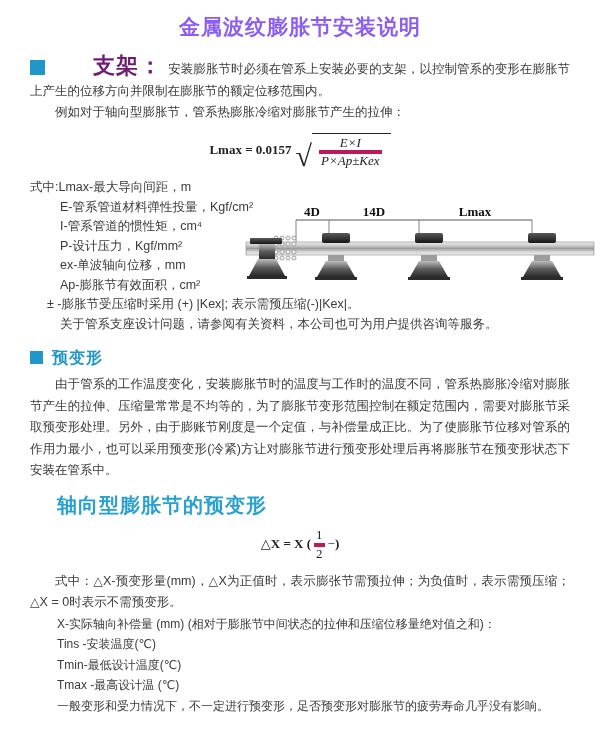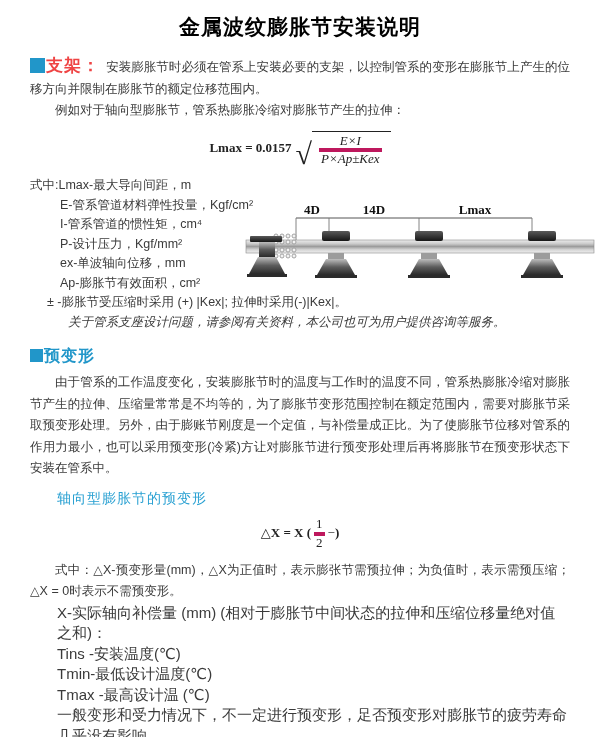--- a/index.html
+++ b/index.html
@@ -3,63 +3,64 @@
 <meta charset="utf-8">
 <style>
   html,body{margin:0;padding:0;}
   body{
     width:600px;height:737px;background:#ffffff;overflow:hidden;
     font-family:"Liberation Sans","DejaVu Sans",sans-serif;
     color:#3a3a3a;-webkit-font-smoothing:antialiased;
   }
   .page{padding:0 30px;position:relative;}
   .doc-title{
-    text-align:center;font-size:21px;font-weight:bold;color:#000000;
+    text-align:center;font-size:21px;font-weight:bold;color:#8b5cf6;
     letter-spacing:1px;margin:13px 0 14px 0;
   }
   p{margin:0;font-size:12.5px;line-height:21.5px;text-align:justify;}
   .indent{text-indent:2em;}
   .sec-square{
     display:inline-block;width:15px;height:15px;background:#2196c9;
     vertical-align:-2px;margin-right:1px;
   }
   .sec-square.small{width:13px;height:13px;vertical-align:-1px;}
   .sec-head{
-    color:#ef4444;font-weight:bold;font-size:17px;letter-spacing:1px;
+    color:#701a75;font-weight:bold;font-size:22px;letter-spacing:1px;
     padding-right:6px;
+    margin-left:47px;
   }
-  .sec-head2{color:#2196c9;font-weight:bold;font-size:16px;letter-spacing:1px;}
+  .sec-head2{color:#2196c9;font-weight:bold;font-size:16px;letter-spacing:1px;padding-left:8px;}
   .sec-row{margin:14px 0 5px 0;}
   .subhead{
-    color:#28a0d2;font-weight:normal;font-size:14px;letter-spacing:1px;
+    color:#28a0d2;font-weight:bold;font-size:20px;letter-spacing:1px;
     margin:10px 0 5px 27px;
   }
   
   .formula{
     text-align:center;font-family:"Liberation Serif","DejaVu Serif",serif;
     font-size:13px;color:#222;margin:9px 0 9px 0;
   }
   .formula .bold{font-weight:bold;}
   .frac{display:inline-block;vertical-align:middle;line-height:1.15;padding:0 3px;}
   .frac .fr-num{display:block;padding:0 2px;}
   .frac .fr-den{display:block;border-top:4px solid #be185d;padding:0 2px;}
   .ital{font-style:italic;}
   .sqrt{display:inline-flex;align-items:stretch;vertical-align:middle;margin-left:4px;}
   .rad-sign{font-size:30px;line-height:1;font-weight:normal;align-self:flex-end;transform:translateY(2px);}
   .radicand{border-top:1.2px solid #222;padding:2px 6px 0 4px;align-self:flex-start;}
   
   .def-wrap{position:relative;margin-top:2px;}
   .def-line{font-size:12.5px;line-height:19.5px;margin-left:30px;white-space:nowrap;}
   .def-line.first{margin-left:0;}
   .def-line.pm{margin-left:17px;}
-  .def-line.note{margin-left:38px;font-style:italic;}
+  .def-line.note{margin-left:30px;}
   .diagram{position:absolute;top:24px;right:-26px;width:352px;height:92px;}
   .dim-label{font-family:"Liberation Serif","DejaVu Serif",serif;font-weight:bold;font-size:13px;fill:#111;}
   
-  .plain-line{font-size:15px;line-height:20.5px;margin-left:27px;}
+  .plain-line{font-size:12px;line-height:20.5px;margin-left:27px;}
 </style>
 </head>
 <body>
 
 <div class="page">
 
   <div class="doc-title">金属波纹膨胀节安装说明</div>
 
   <p><span class="sec-square"></span><span class="sec-head">支架：</span><span>安装膨胀节时必须在管系上安装必要的支架，以控制管系的变形在膨胀节上产生的位移方向并限制在膨胀节的额定位移范围内。</span></p>
   <p class="indent">例如对于轴向型膨胀节，管系热膨胀冷缩对膨胀节产生的拉伸：</p>
@@ -71,21 +72,21 @@
       </span>
   </div>
 
   <div class="def-wrap">
     <div class="def-line first">式中:Lmax-最大导向间距，m</div>
     <div class="def-line">E-管系管道材料弹性投量，Kgf/cm²</div>
     <div class="def-line">I-管系管道的惯性矩，cm⁴</div>
     <div class="def-line">P-设计压力，Kgf/mm²</div>
     <div class="def-line">ex-单波轴向位移，mm</div>
     <div class="def-line">Ap-膨胀节有效面积，cm²</div>
-    <div class="def-line pm">± -膨胀节受压缩时采用 (+) |Kex|; 拉伸时采用(-)|Kex|。</div>
+    <div class="def-line pm">± -膨胀节受压缩时采用 (+) |Kex|; 表示需预压缩(-)|Kex|。</div>
     <div class="def-line note">关于管系支座设计问题，请参阅有关资料，本公司也可为用户提供咨询等服务。</div>
 
     <svg class="diagram" viewBox="0 0 352 92" xmlns="http://www.w3.org/2000/svg">
       <defs>
         <linearGradient id="gPipe" x1="0" y1="0" x2="0" y2="1">
           <stop offset="0" stop-color="#ededed"></stop>
           <stop offset="0.3" stop-color="#c9c9c9"></stop>
           <stop offset="0.5" stop-color="#9c9c9c"></stop>
           <stop offset="0.75" stop-color="#d6d6d6"></stop>
           <stop offset="1" stop-color="#efefef"></stop>

